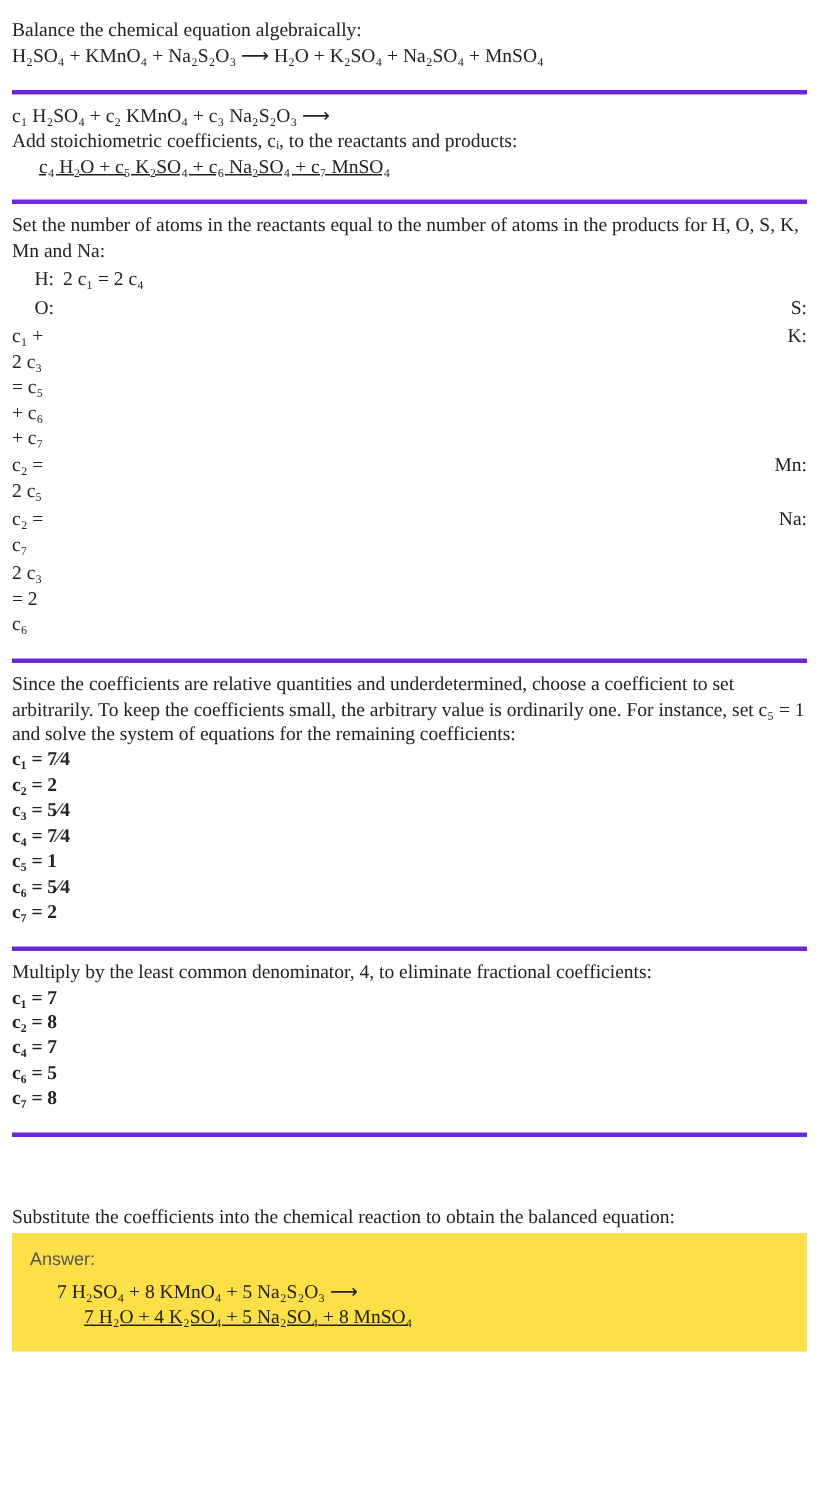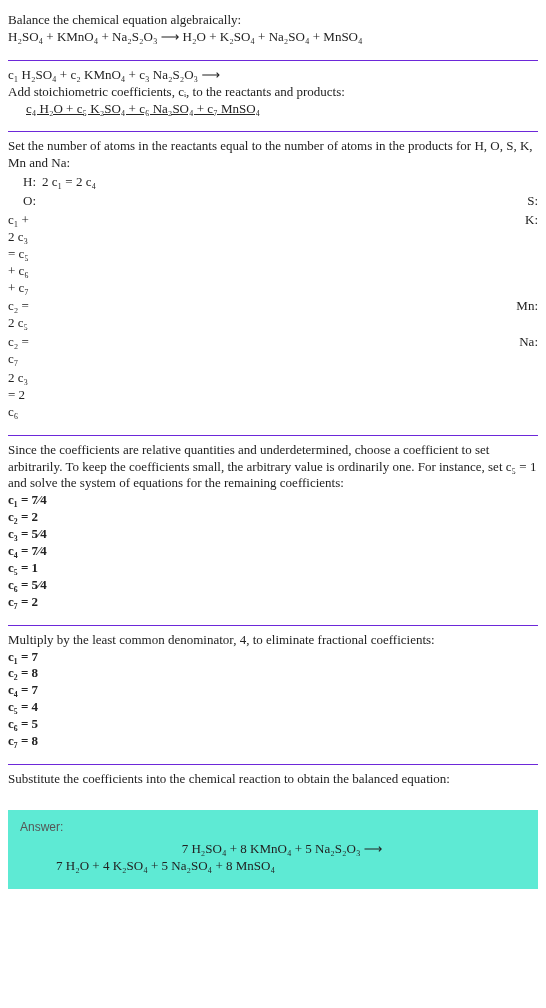--- a/index.html
+++ b/index.html
@@ -9,50 +9,50 @@
     font-family: Georgia, 'Times New Roman', serif;
     color: #222;
     width: 546px;
   }
   .page {
     padding: 6px 8px 20px 8px;
     font-size: 13px;
     line-height: 1.3;
   }
   .sec {
-    border-bottom: 1px solid #6d28d9;
+    border-bottom: 3px solid #6d28d9;
     padding: 6px 0 14px 0;
   }
   .sec:last-of-type {
     border-bottom: none;
   }
   .indent { padding-left: 18px; text-decoration: underline; }
   .grid {
     display: grid;
     grid-template-columns: 28px auto;
     column-gap: 6px;
     row-gap: 2px;
     margin-top: 2px;
   }
   .el { text-align: right; }
   .clist div { margin: 0; line-height: 1.3; font-weight: bold; }
   .answer {
-    background: #5eead4;
+    background: #fde047;
     padding: 10px 12px 14px 12px;
-    margin-top: 20px;
+    margin-top: 0;
     font-size: 13px;
   }
   .answer .label {
     font-family: Arial, Helvetica, sans-serif;
     font-size: 12px;
     color: #555;
     margin-bottom: 6px;
   }
-  .answer .eq { padding-left: 18px; text-align: center; }
-  .answer .eq2 { padding-left: 36px; }
+  .answer .eq { padding-left: 18px; }
+  .answer .eq2 { padding-left: 36px; text-decoration: underline; }
 </style>
 </head>
 <body>
 
 <div class="page">
 
   <div class="sec">
     <div>Balance the chemical equation algebraically:</div>
     <div>H₂SO₄ + KMnO₄ + Na₂S₂O₃  ⟶  H₂O + K₂SO₄ + Na₂SO₄ + MnSO₄</div>
   </div>
@@ -92,27 +92,26 @@
       <div>c₇ = 2</div>
     </div>
   </div>
 
   <div class="sec">
     <div>Multiply by the least common denominator, 4, to eliminate fractional coefficients:</div>
     <div class="clist">
       <div>c₁ = 7</div>
       <div>c₂ = 8</div>
       <div>c₄ = 7</div>
-      <div>c₅ = 4</div>
       <div>c₆ = 5</div>
       <div>c₇ = 8</div>
     </div>
   </div>
 
-  <div class="sec" style="border-bottom:none;padding-bottom:2px;">
+  <div class="sec" style="border-bottom:none;padding-bottom:2px;margin-top:39px;">
     <div>Substitute the coefficients into the chemical reaction to obtain the balanced equation:</div>
   </div>
 
   <div class="answer">
     <div class="label">Answer:</div>
     <div class="eq">7 H₂SO₄ + 8 KMnO₄ + 5 Na₂S₂O₃  ⟶</div>
     <div class="eq2">7 H₂O + 4 K₂SO₄ + 5 Na₂SO₄ + 8 MnSO₄</div>
   </div>
 
 </div>

